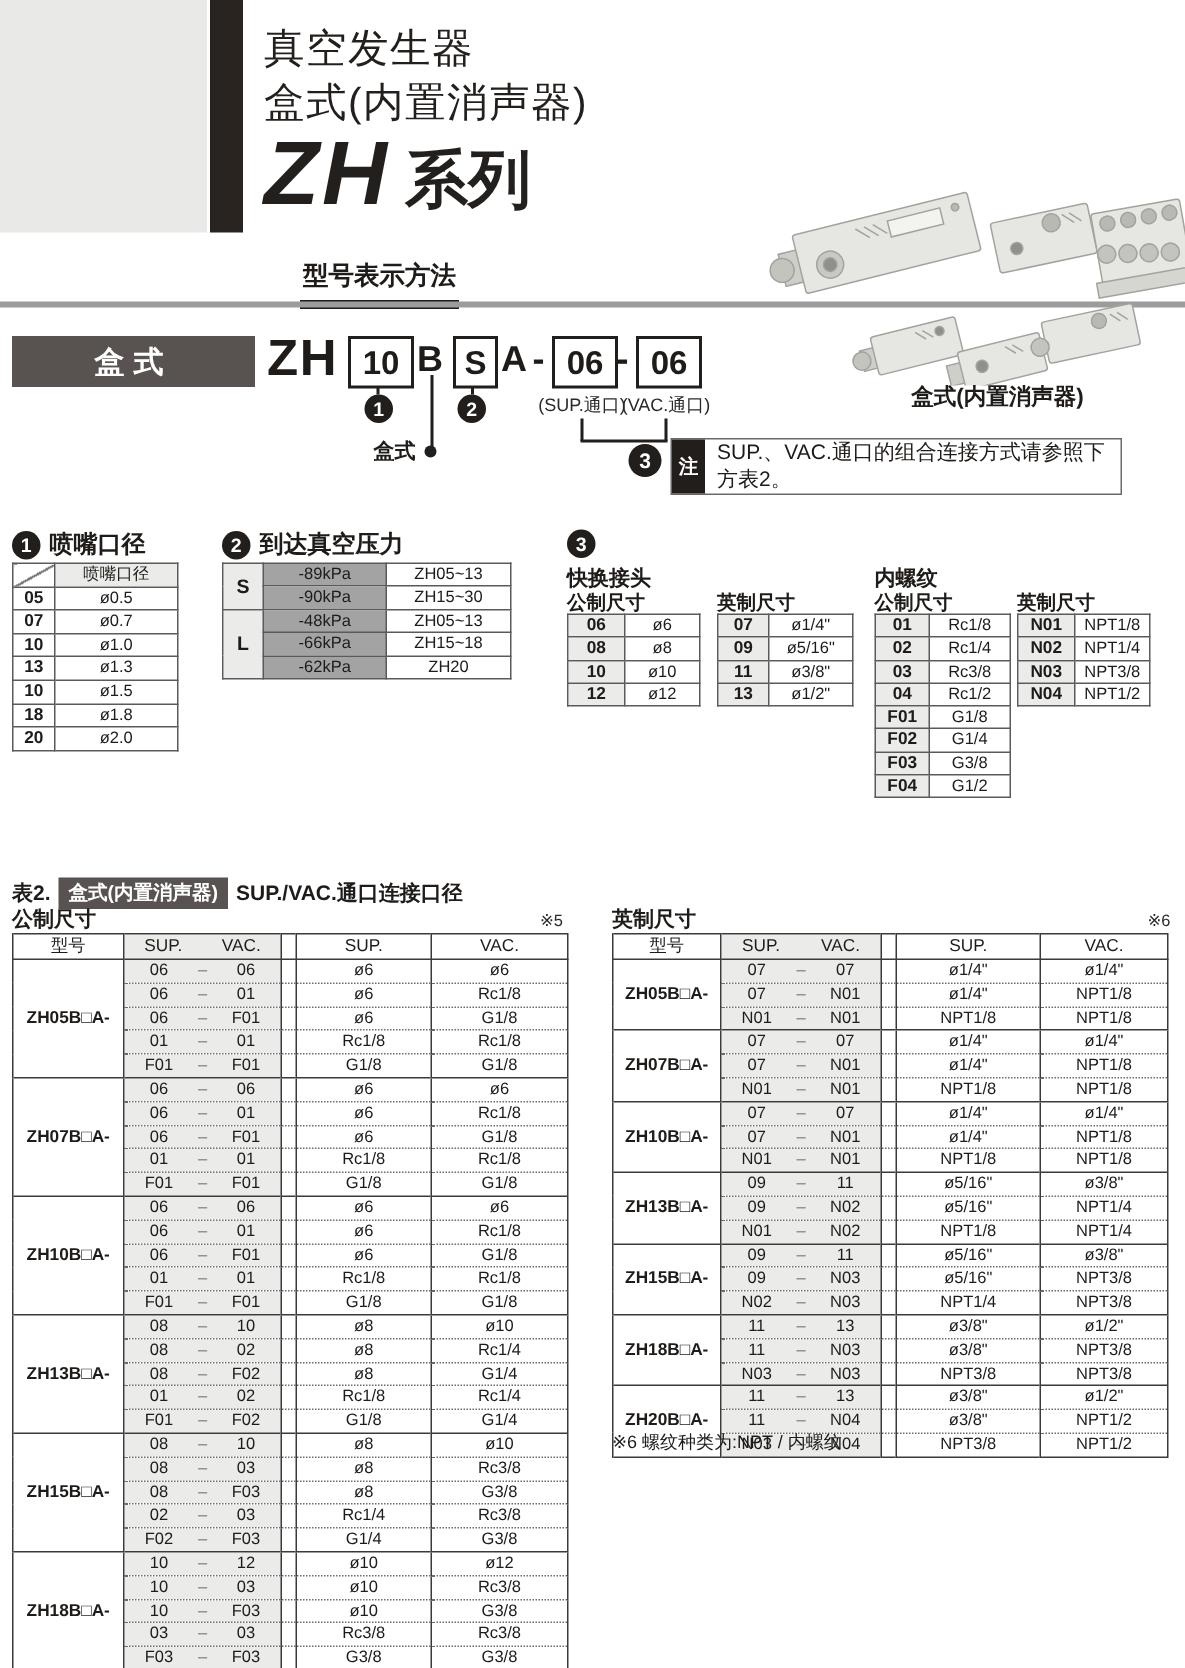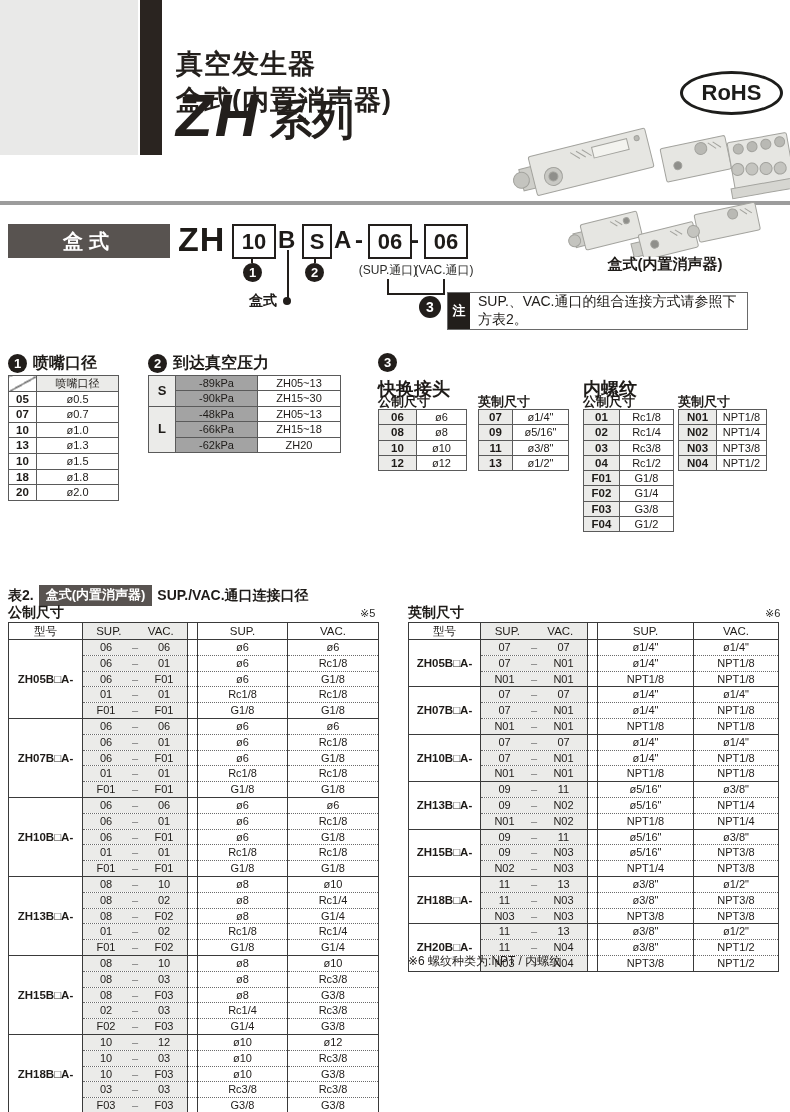--- a/index.html
+++ b/index.html
@@ -3,21 +3,21 @@
 <meta charset="utf-8">
 <style>
   html,body{margin:0;padding:0;background:#fff;}
   .page{position:relative;width:790px;height:1112px;overflow:hidden;background:#fff;
         font-family:"Liberation Sans","DejaVu Sans",sans-serif;color:#1e1b18;}
   .abs{position:absolute;}
 
   
   .gray-block{left:0;top:0;width:138px;height:155px;background:#e9e9e8;}
   .black-bar{left:140px;top:0;width:22px;height:155px;background:#2a2420;}
-  .title-line{left:176px;font-weight:bold;font-size:27px;letter-spacing:1px;color:#231f1c;margin-top:32px;}
+  .title-line{left:176px;font-weight:normal;font-size:27px;letter-spacing:1px;color:#231f1c;}
   .series-row{left:176px;top:86px;display:flex;align-items:flex-end;gap:10px;color:#231f1c;}
   .series-zh{font-size:60px;font-weight:bold;font-style:italic;line-height:60px;letter-spacing:2px;}
   .series-suffix{font-size:42px;font-weight:bold;line-height:52px;}
   .rohs{left:680px;top:71px;width:97px;height:38px;border:3px solid #1d1d1b;border-radius:50%;
         display:flex;align-items:center;justify-content:center;font-size:22px;font-weight:bold;color:#1d1d1b;background:#fff;}
   .method-label{left:200px;top:172px;font-size:17px;font-weight:bold;padding:0 2px 5px 2px;border-bottom:6px solid #221e1b;}
   .gray-rule{left:0;top:201px;width:790px;height:4px;background:#9c9c9c;}
   .photo-caption{left:575px;top:255px;width:180px;text-align:center;font-size:15px;font-weight:bold;}
 
   
@@ -40,21 +40,21 @@
   .note-circle{left:419px;top:296px;width:22px;height:22px;border-radius:50%;background:#221e1b;color:#fff;
         text-align:center;line-height:22px;font-size:14px;font-weight:bold;}
   .note-box{left:447px;top:292px;width:299px;height:36px;border:1.5px solid #6a6a6a;display:flex;align-items:stretch;background:#fff;}
   .note-tag{width:22px;background:#221e1b;color:#fff;display:flex;align-items:center;justify-content:center;
         font-size:13px;font-weight:bold;}
   .note-text{flex:1;display:flex;align-items:center;padding-left:8px;font-size:14px;}
 
   
   .sec-head{display:flex;align-items:center;gap:6px;}
   .sec-title{font-size:16px;font-weight:bold;}
-  .sub-label{font-size:18px;font-weight:bold;}
+  .sub-label{font-size:14px;font-weight:bold;}
   .size-label{font-size:13px;font-weight:bold;}
 
   
   .st{position:absolute;border-collapse:collapse;table-layout:fixed;border:1.5px solid #3a3a3a;font-size:11px;background:#fff;}
   .st th,.st td{border:1px solid #5a5a5a;padding:0;height:14.3px;line-height:14.3px;text-align:center;overflow:hidden;}
   .st .c{font-weight:bold;font-size:11.5px;}
   .st .hd{background:#ebebe9;font-weight:normal;}
   .st .diag{background:linear-gradient(to bottom right,#fff 47%,#777 47%,#777 53%,#fff 53%);}
   .st.shade .c{background:#ebebe9;}
   .t-nozzle th,.t-nozzle td{height:14.6px;line-height:14.6px;}
@@ -86,21 +86,21 @@
 <div class="page">
 
   <div class="abs gray-block"></div>
   <div class="abs black-bar"></div>
   <div class="abs title-line" style="top:14px;">真空发生器</div>
   <div class="abs title-line" style="top:50px;">盒式(内置消声器)</div>
   <div class="abs series-row">
     <span class="series-zh">ZH</span>
     <span class="series-suffix">系列</span>
   </div>
-  <div class="abs rohs">RoHS</div>
+  <div class="abs method-label">型号表示方法</div>
   <div class="abs gray-rule"></div>
 
   <svg class="abs" style="left:488px;top:105px;" width="302" height="152" viewBox="0 0 302 152">
     <g stroke="#a3a39e" stroke-width="1" fill="#e6e6e2">
       <g transform="translate(40,52) rotate(-14)">
         <rect x="-12" y="10" width="14" height="22" fill="#cfcfca"></rect>
         <circle cx="-12" cy="21" r="8" fill="#c4c4bf"></circle>
         <rect x="0" y="0" width="120" height="40" rx="2"></rect>
         <rect x="64" y="6" width="36" height="11" fill="#f3f3ef"></rect>
         <circle cx="20" cy="25" r="9" fill="#c9c9c4"></circle>

